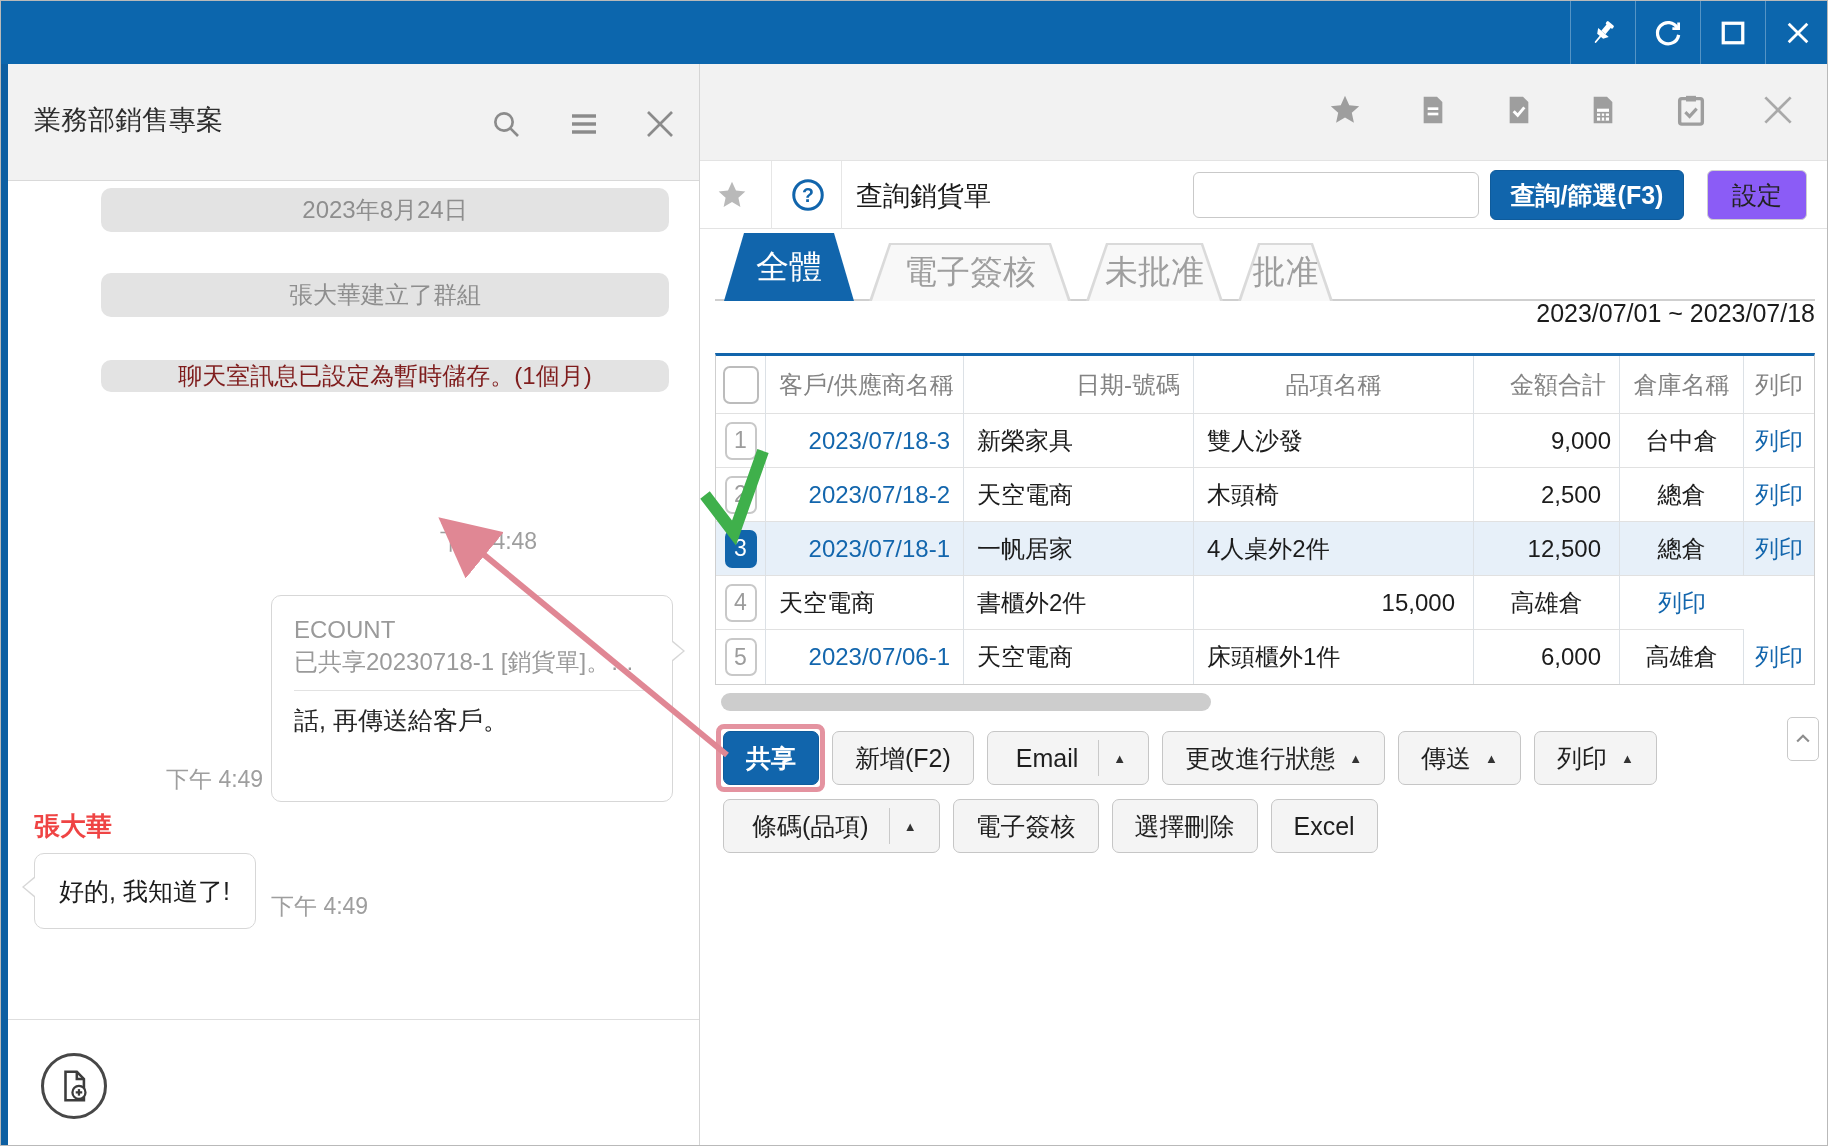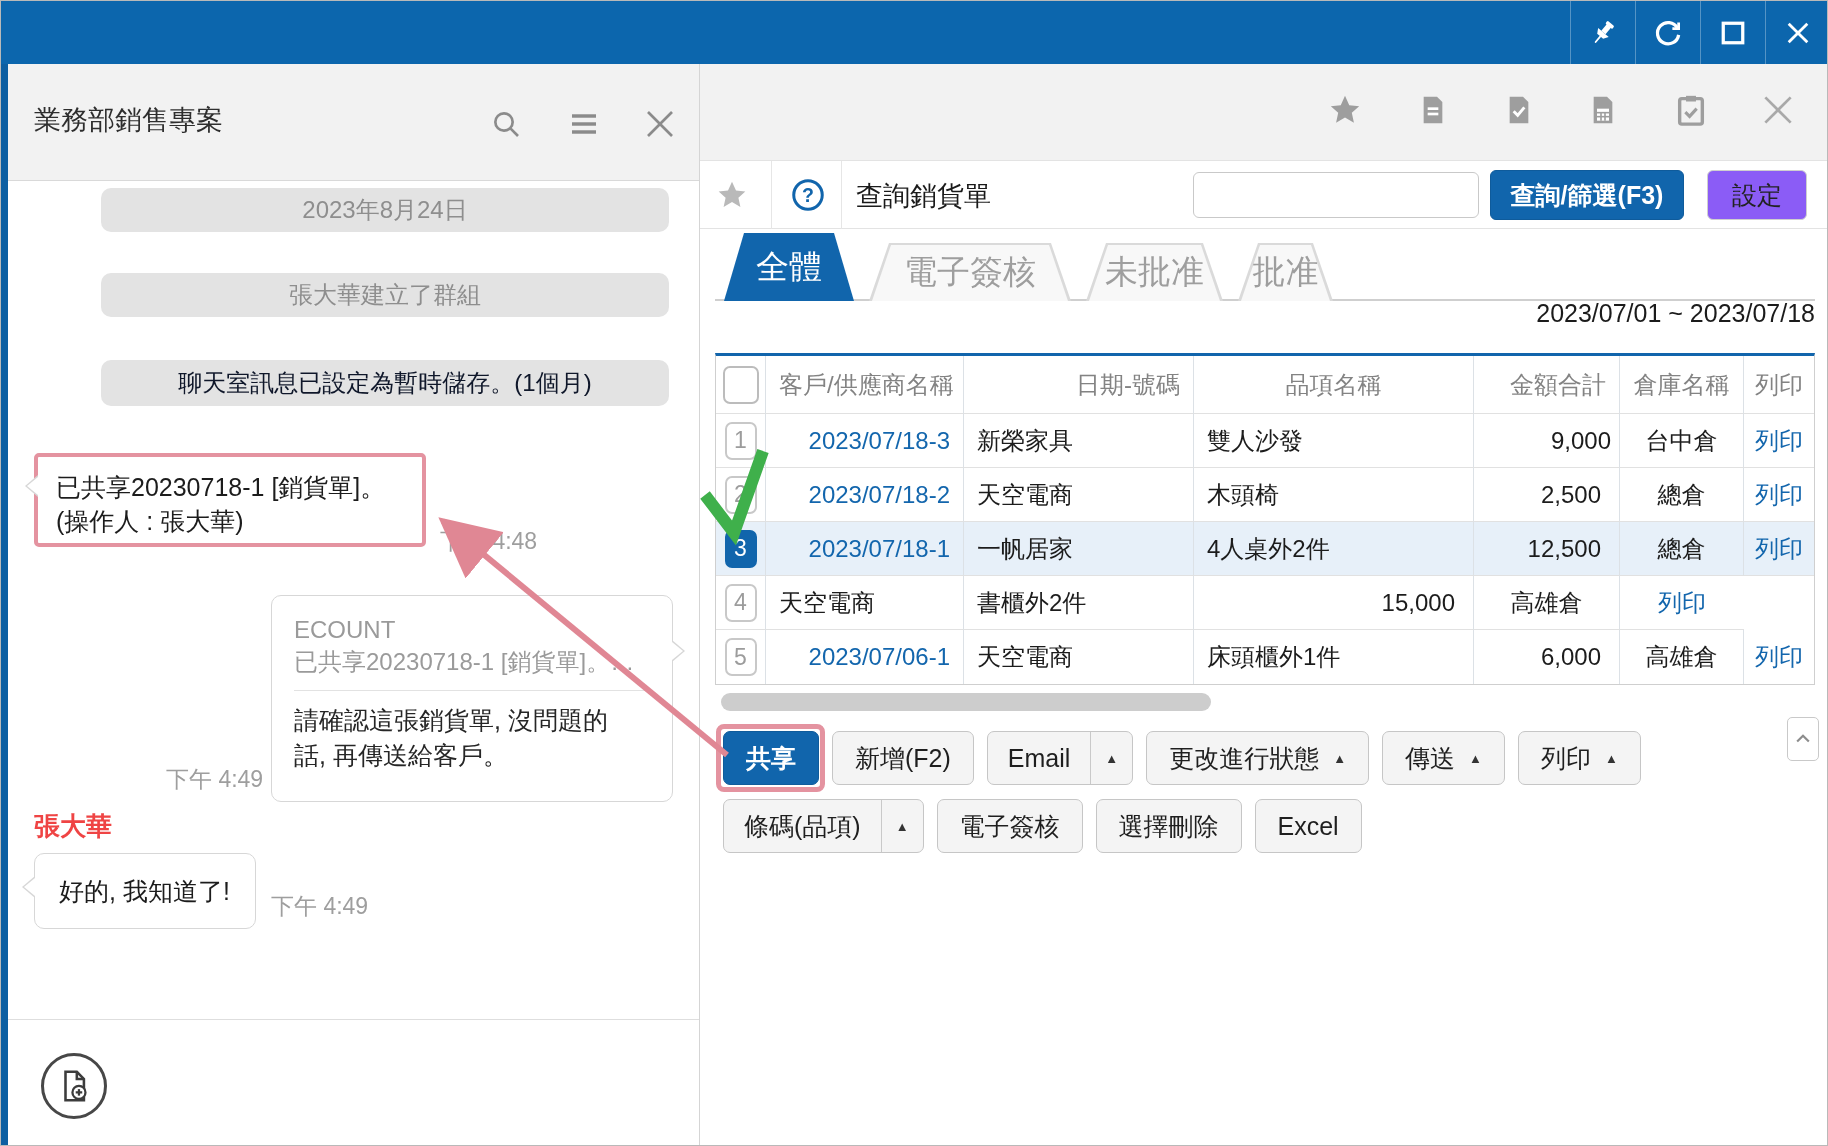--- a/index.html
+++ b/index.html
@@ -11,21 +11,21 @@
   .titlebar{position:absolute;left:0;top:0;width:1828px;height:63px;background:#0c66ad}
   .tb-cell{position:absolute;top:0;height:63px;width:65px;display:flex;align-items:center;justify-content:center;border-left:1px solid rgba(255,255,255,.3);cursor:pointer}
 
   
   .left-strip{position:absolute;left:0;top:63px;width:7px;height:1083px;background:#0d5fa2}
   .chat{position:absolute;left:7px;top:63px;width:691px;height:1083px;background:#fff}
   .chat-header{position:absolute;left:0;top:0;width:691px;height:117px;background:#f2f2f2;border-bottom:1px solid #d9d9d9}
   .chat-title{position:absolute;left:26px;top:38px;font-size:27px;color:#2e2e2e}
   .ch-icon{position:absolute;top:40px;width:40px;height:40px;display:flex;align-items:center;justify-content:center;cursor:pointer}
   .pill{position:absolute;left:93px;width:568px;height:44px;background:#e3e3e3;border-radius:10px;display:flex;align-items:center;justify-content:center;font-size:24px;color:#8e8e8e}
-  .pill.blue{color:#0f172a;height:46px}
+  .pill.blue{color:#7f1d1d;height:32px}
   .bubble{position:absolute;background:#fff;border:1px solid #d7d7d7;border-radius:10px;color:#1c1c1c;font-size:25px}
   .tail-l{position:absolute;left:-13px;width:0;height:0;border-top:11px solid transparent;border-bottom:11px solid transparent;border-right:13px solid #d7d7d7}
   .tail-l::after{content:"";position:absolute;left:2px;top:-9px;border-top:9px solid transparent;border-bottom:9px solid transparent;border-right:11px solid #fff}
   .tail-r{position:absolute;right:-13px;width:0;height:0;border-top:11px solid transparent;border-bottom:11px solid transparent;border-left:13px solid #d7d7d7}
   .tail-r::after{content:"";position:absolute;right:2px;top:-9px;border-top:9px solid transparent;border-bottom:9px solid transparent;border-left:11px solid #fff}
   .msg-time{position:absolute;font-size:23px;color:#9e9e9e;white-space:nowrap}
   .shared-bubble{left:26px;top:389px;width:392px;height:94px;border:4px solid #e493a0;border-radius:5px;padding:13px 18px;line-height:34px}
   .ecount-bubble{left:263px;top:531px;width:402px;height:207px;padding:18px 22px}
   .ecount-gray{color:#9a9a9a;font-size:24px;line-height:32px}
   .ecount-hr{border:none;border-top:1px solid #e2e2e2;margin:12px 0}
@@ -78,21 +78,21 @@
 
   .hscroll{position:absolute;left:720px;top:692px;width:490px;height:18px;background:#cdcdcd;border-radius:9px;cursor:pointer}
   .up-btn{position:absolute;left:1786px;top:716px;width:32px;height:44px;border:1px solid #c9c9c9;border-radius:5px;background:#fff;display:flex;align-items:center;justify-content:center;cursor:pointer}
 
   .act-row{position:absolute;left:722px;display:flex;gap:13px}
   .act-row.r1{top:730px}
   .act-row.r2{top:798px}
   .abtn{height:54px;border:1px solid #c6c6c6;border-radius:7px;background:#f4f4f4;color:#1f1f1f;font-size:25px;display:flex;align-items:center;padding:0 22px;cursor:pointer;white-space:nowrap}
   .abtn .arrow{font-size:13px;margin-left:14px;color:#333}
   .abtn.primary{background:#1165ac;border-color:#0f5b9b;color:#fff;font-weight:bold}
-  .abtn.split{padding:0}
+  .abtn.split{padding:8px}
   .abtn.split .seg{padding:0 20px;height:100%;display:flex;align-items:center}
   .abtn.split .seg.arr{border-left:1px solid #c9c9c9;padding:0 14px;font-size:13px;color:#333}
 
   .pink-box{position:absolute;left:715px;top:723px;width:109px;height:68px;border:5px solid #e493a0;border-radius:8px;pointer-events:none;z-index:8}
   .annot{position:absolute;left:0;top:0;width:1828px;height:1146px;pointer-events:none;z-index:9}
 </style>
 </head>
 <body>
 
 <div id="app">
@@ -150,33 +150,27 @@
             <line x1="4" y1="4" x2="20" y2="20"></line>
             <line x1="20" y1="4" x2="4" y2="20"></line>
           </svg>
       </div>
     </div>
 
     <div class="pill" style="top:124px">2023年8月24日</div>
     <div class="pill" style="top:209px">張大華建立了群組</div>
     <div class="pill blue" style="top:296px">聊天室訊息已設定為暫時儲存。(1個月)</div>
 
-    <div class="bubble shared-bubble">
-      <div class="tail-l" style="top:18px"></div>
-      <div>已共享20230718-1 [銷貨單]。</div>
-      <div>(操作人 : 張大華)</div>
-    </div>
     <div class="msg-time" style="left:432px;top:462px">下午 4:48</div>
 
     <div class="bubble ecount-bubble">
       <div class="tail-r" style="top:44px"></div>
       <div class="ecount-gray">ECOUNT</div>
       <div class="ecount-gray">已共享20230718-1 [銷貨單]。…</div>
       <hr class="ecount-hr">
-      <div class="ecount-body">請確認這張銷貨單, 沒問題的</div>
       <div class="ecount-body">話, 再傳送給客戶。</div>
     </div>
     <div class="msg-time" style="left:158px;top:700px;width:95px;text-align:right">下午 4:49</div>
 
     <div class="sender-name">張大華</div>
     <div class="bubble ok-bubble">
       <div class="tail-l" style="top:22px"></div>
       <div>好的, 我知道了!</div>
     </div>
     <div class="msg-time" style="left:263px;top:827px">下午 4:49</div>

